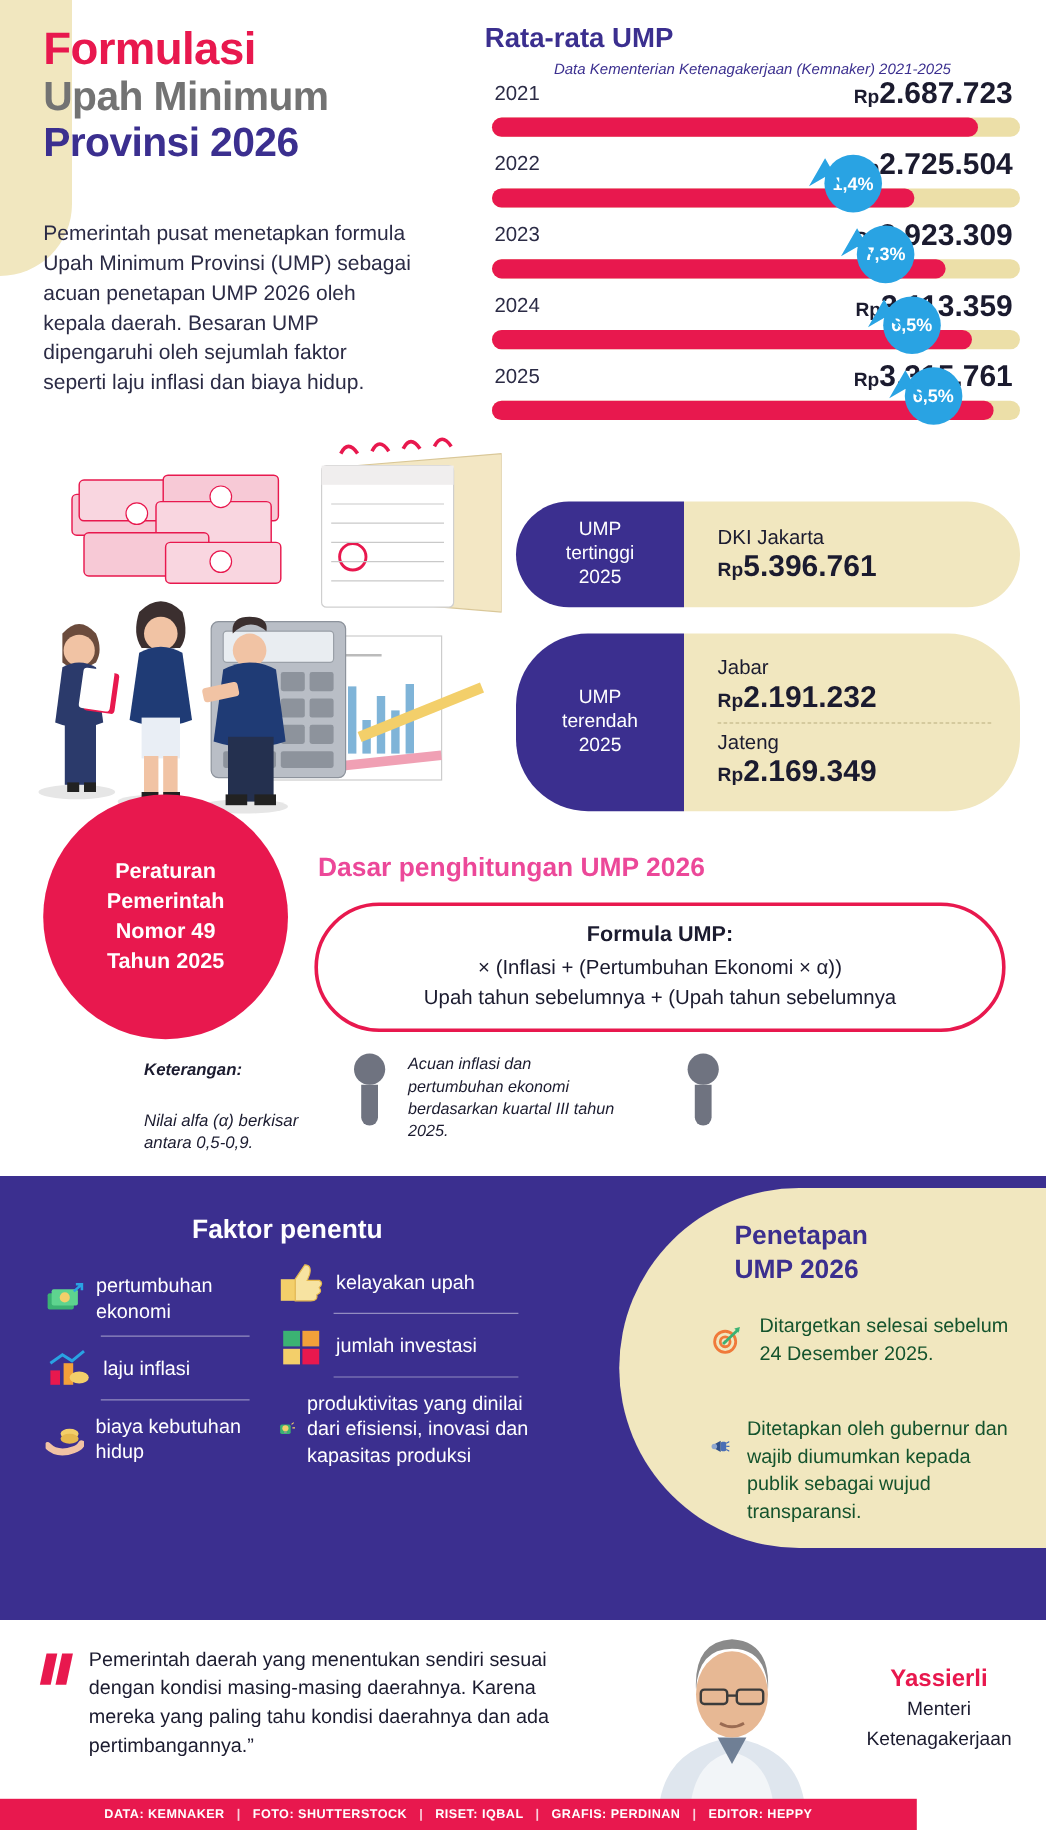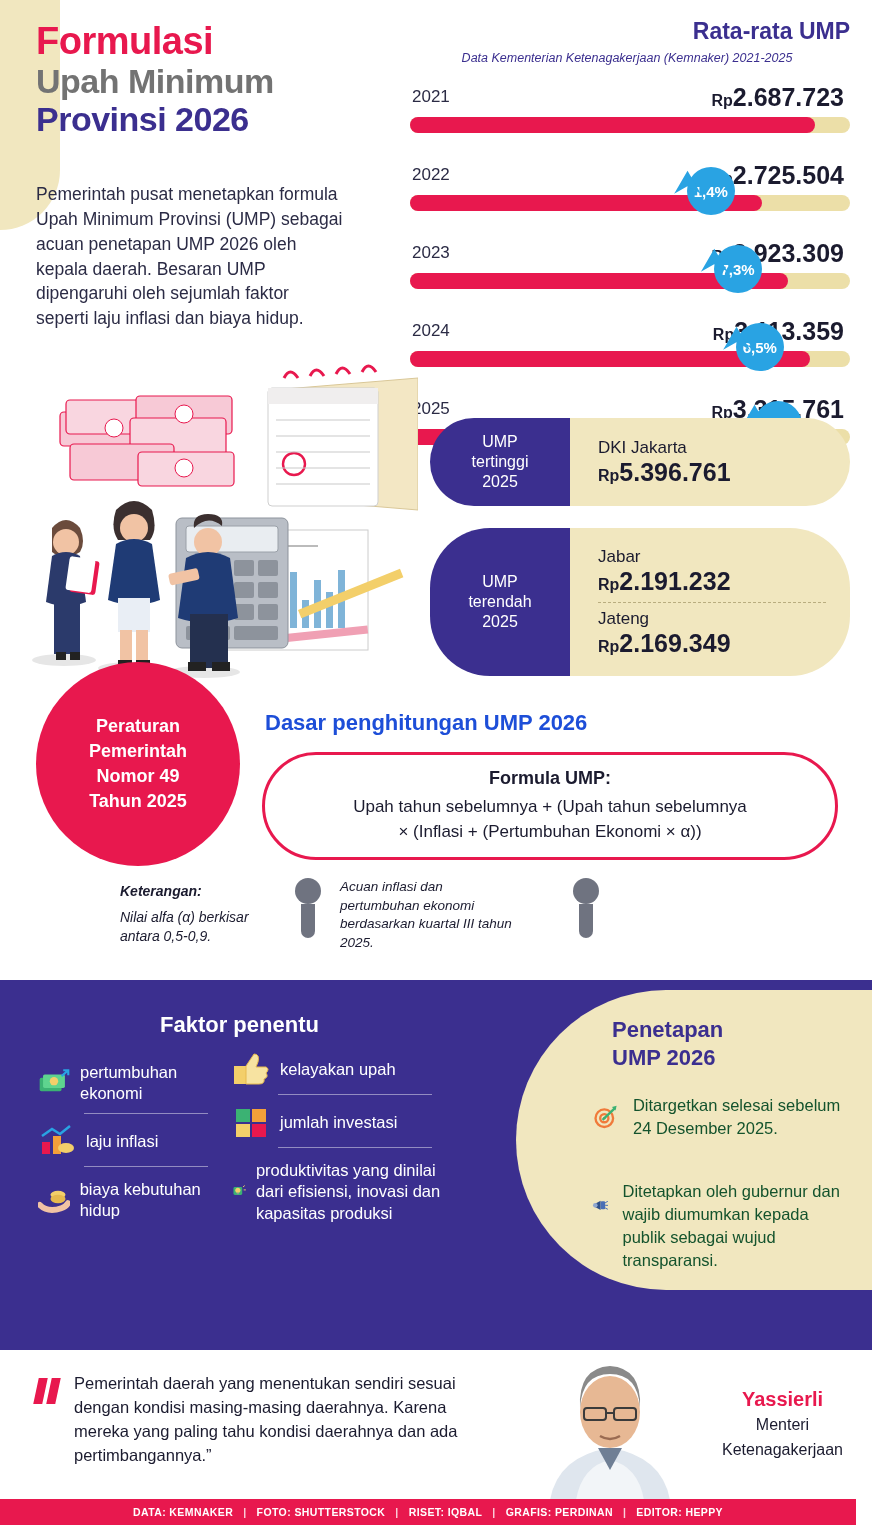--- a/index.html
+++ b/index.html
@@ -18,24 +18,24 @@
   .headline { position: absolute; left: 36px; top: 22px; width: 340px; }
   .headline .l1 { font-size: 38px; font-weight: bold; color: #e8184e; line-height: 1.05; letter-spacing: -0.5px;}
   .headline .l2 { font-size: 34px; font-weight: bold; color: #737373; line-height: 1.12; letter-spacing: -0.5px;}
   .headline .l3 { font-size: 34px; font-weight: bold; color: #3b2f8f; line-height: 1.12; letter-spacing: -0.5px;}
 
   .intro { position: absolute; left: 36px; top: 182px; width: 310px;
            font-size: 17.5px; line-height: 1.42; color: #2b2b45; }
 
   
   .chart { position: absolute; left: 404px; top: 18px; width: 446px; }
-  .chart-title { text-align: right; font-size: 23px; font-weight: bold; color: #3b2f8f; }
+  .chart-title { text-align: left; font-size: 23px; font-weight: bold; color: #3b2f8f; }
   .chart-sub { text-align: center; font-size: 12.5px; font-style: italic; color: #3b2f8f; margin-top: 6px; }
 
-  .bar-row { position: relative; margin-top: 22px; height: 56px; text-align: center; }
+  .bar-row { position: relative; margin-top: 3px; height: 56px; text-align: center; }
   .bar-row .yr { position: absolute; left: 8px; top: 0; font-size: 17px; color: #2b2b45; }
   .bar-row .amt { position: absolute; right: 6px; top: -4px; font-size: 25px; font-weight: bold; color: #1b1b2f; white-space: nowrap;}
   .bar-row .amt small { font-size: 16px; font-weight: bold; }
   .track { position: absolute; left: 6px; right: 0; top: 30px; height: 16px; background: #ecdfa8; border-radius: 8px; }
   .fill { position: absolute; left: 0; top: 0; height: 16px; background: #e8184e; border-radius: 8px; }
 
   .badge { position: absolute; top: 2px; width: 48px; height: 48px; border-radius: 50%;
            background: #29a3e3; color: #fff; font-size: 15px; font-weight: bold;
            display: flex; align-items: center; justify-content: center; }
   .arrow-up { position: absolute; left: -12px; top: 0px; color: #29a3e3; font-size: 30px; line-height: 1;}
@@ -53,21 +53,21 @@
   .dash { border-top: 1px dashed #b9ad7f; margin: 6px 24px 6px 0; }
 
   
   .illus { position: absolute; left: 18px; top: 360px; width: 400px; height: 330px; }
 
   
   .mid { position: relative; height: 290px; background: #ffffff; }
   .circle-reg { position: absolute; left: 36px; top: -28px; width: 204px; height: 204px; border-radius: 50%;
                 background: #e8184e; color: #fff; display: flex; align-items: center; justify-content: center;
                 text-align: center; font-size: 18px; font-weight: bold; line-height: 1.4; }
-  .dasar-title { position: absolute; left: 265px; top: 20px; font-size: 22px; font-weight: bold; color: #1d4ed8; }
+  .dasar-title { position: absolute; left: 265px; top: 20px; font-size: 22px; font-weight: bold; color: #ec4899; }
   .formula-box { position: absolute; left: 262px; top: 62px; width: 576px; height: 108px;
                  border: 3px solid #e8184e; border-radius: 54px; background: #fff;
                  display: flex; flex-direction: column; align-items: center; justify-content: center; }
   .formula-box .ft { font-size: 18px; font-weight: bold; color: #1b1b2f; margin-bottom: 6px;}
   .formula-box .fl { font-size: 17px; color: #1b1b2f; line-height: 1.45; text-align: center;}
 
   .ket { position: absolute; left: 120px; top: 192px; width: 160px; 
          font-size: 14px; font-style: italic; color: #1b1b2f; line-height: 1.4; }
   .note { position: absolute; font-size: 13.5px; font-style: italic; color: #1b1b2f; line-height: 1.38; }
   .pin { position: absolute; width: 26px; height: 56px; }
@@ -92,21 +92,21 @@
   .quote { position: relative; height: 150px; background: #fff; }
   .qmark { position: absolute; left: 36px; top: 28px; display: flex; gap: 4px; }
   .qmark i { display: block; width: 9px; height: 26px; background: #e8184e; transform: skewX(-12deg); }
   .qtext { position: absolute; left: 74px; top: 22px; width: 430px; font-size: 16.5px; line-height: 1.45; color: #1b1b2f; }
   .person { position: absolute; left: 520px; top: 0; width: 180px; height: 150px; }
   .nameblock { position: absolute; left: 700px; top: 38px; width: 165px; text-align: center; }
   .nameblock .nm { font-size: 20px; font-weight: bold; color: #e8184e; }
   .nameblock .ttl { font-size: 16px; color: #1b1b2f; line-height: 1.3; margin-top: 4px; }
 
   
-  .footer { position: absolute; left: 0; bottom: 0; width: 856px; height: 26px; background: #e8184e;
+  .footer { position: absolute; left: 0; bottom: 0; width: 764px; height: 26px; background: #e8184e;
             display: flex; align-items: center; justify-content: center; gap: 10px;
             color: #fff; font-size: 10.5px; font-weight: bold; letter-spacing: 0.4px; }
   .footer span.divider { opacity: 0.8; }
 
   
   .bg-beige-top { position: absolute; left: 0; top: 0; width: 60px; height: 230px; background: #f1e7bf; border-bottom-right-radius: 60px; z-index: 0;}
 </style>
 </head>
 <body>
 
@@ -339,27 +339,27 @@
         <div>Pemerintah</div>
         <div>Nomor 49</div>
         <div>Tahun 2025</div>
       </div>
     </div>
 
     <div class="dasar-title">Dasar penghitungan UMP 2026</div>
 
     <div class="formula-box">
       <div class="ft">Formula UMP:</div>
+      <div class="fl">× (Inflasi + (Pertumbuhan Ekonomi × α))</div>
       <div class="fl">Upah tahun sebelumnya + (Upah tahun sebelumnya</div>
-      <div class="fl">× (Inflasi + (Pertumbuhan Ekonomi × α))</div>
     </div>
 
     <div class="ket">
       <div style="font-weight:bold;">Keterangan:</div>
-      <div style="margin-top:6px;">Nilai alfa (α) berkisar antara 0,5-0,9.</div>
+      <div style="margin-top:22px;">Nilai alfa (α) berkisar antara 0,5-0,9.</div>
     </div>
 
     <div class="pin" style="left:295px; top:188px;">
       <div class="head"></div>
         <div class="stem"></div>
     </div>
     <div class="note" style="left:340px; top:188px; width:180px;">Acuan inflasi dan pertumbuhan ekonomi berdasarkan kuartal III tahun 2025.</div>
 
     <div class="pin" style="left:573px; top:188px;">
       <div class="head"></div>

